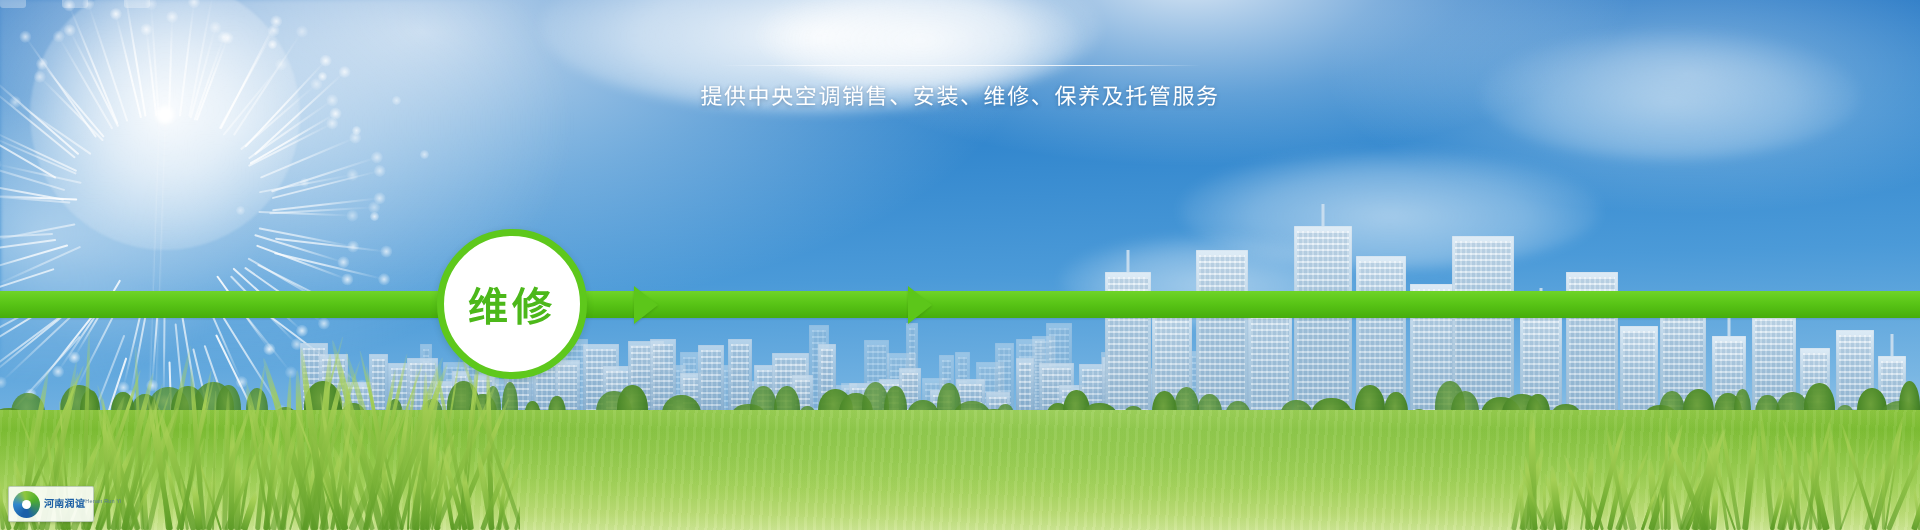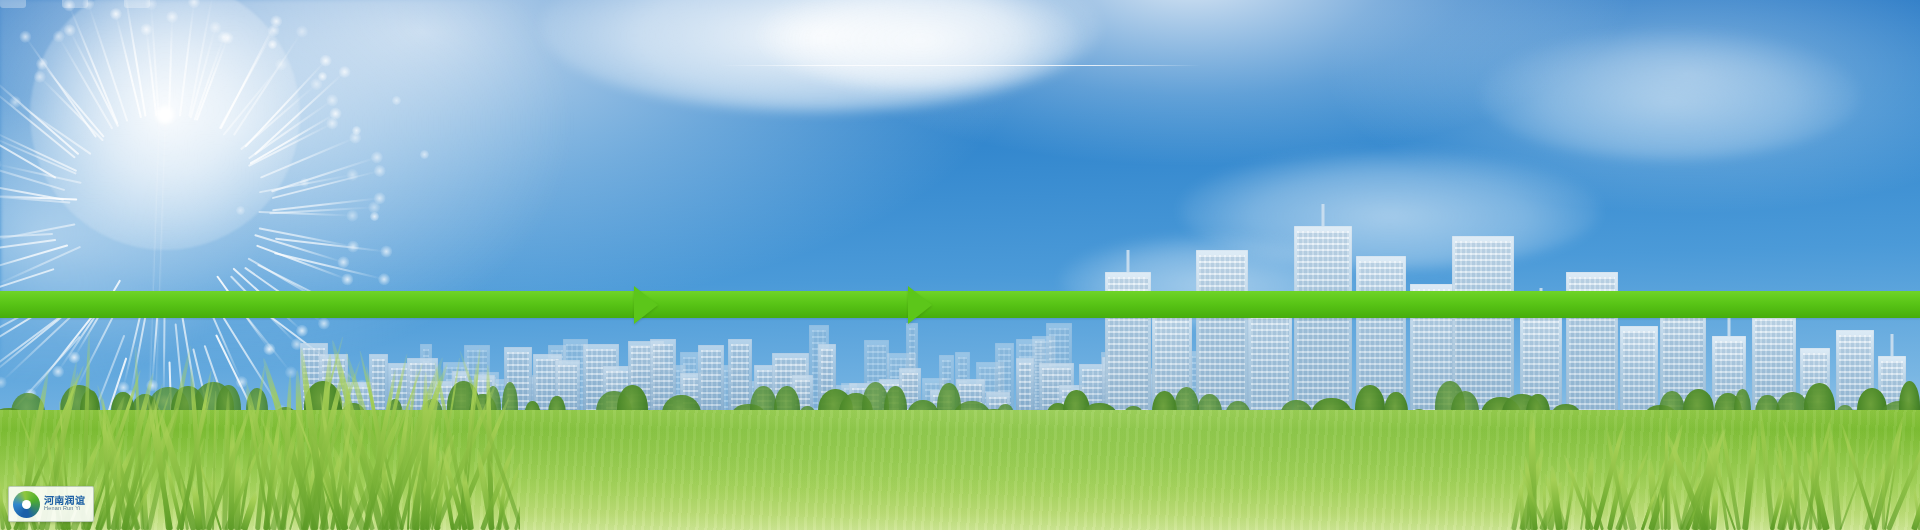--- a/index.html
+++ b/index.html
@@ -193,21 +193,21 @@
   .logo-mark {
     width:27px; height:27px; border-radius:50%; flex:0 0 27px;
     background:conic-gradient(from 200deg, #1a5fa8 0deg, #2f86cc 70deg, #8fc73e 150deg, #4faf2b 220deg, #1a5fa8 330deg);
     position:relative;
   }
   .logo-mark::after {
     content:""; position:absolute; left:50%; top:50%;
     width:9px; height:9px; margin:-4.5px 0 0 -4.5px;
     border-radius:50%; background:#ffffff;
   }
-  .logo-text { display:flex; flex-direction:column; justify-content:center; line-height:1.05; }
+  .logo-text { display:flex; justify-content:center; line-height:1.05; }
   .logo-cn {
     font-family:"DejaVu Sans","Liberation Sans",sans-serif;
     font-size:10px; font-weight:700; color:#1b5fa4; letter-spacing:.3px; white-space:nowrap;
   }
   .logo-en {
     font-family:"Liberation Sans",sans-serif;
     font-size:5.5px; color:#5a7a95; letter-spacing:.2px; white-space:nowrap;
   }
 
   
@@ -749,23 +749,27 @@
       <div class="blade" style="left: 43.5532px; height: 69.6019px; width: 3.1px; transform: rotate(-22.6deg); opacity: 0.65;"></div>
       <div class="blade" style="left: 123.857px; height: 103.545px; width: 3.5px; transform: rotate(-10.8deg); opacity: 0.67;"></div>
       <div class="blade" style="left: 384.493px; height: 108.45px; width: 2.3px; transform: rotate(8.9deg); opacity: 0.77;"></div>
     </div>
 
   <div class="band"></div>
 
   <div class="arrow" style="left:634px"></div>
   <div class="arrow" style="left:908px"></div>
 
+  <div class="badge" style="left:437px; top:229px">
+    <span class="badge-label">维修</span>
+  </div>
 
   <div class="headline">
     <div class="divider"></div>
+    <div class="sub-line sub-2">提供中央空调销售、安装、维修、保养及托管服务</div>
   </div>
 
   <div class="logo-box">
     <div class="logo-mark"></div>
     <div class="logo-text">
       <span class="logo-cn">河南润谊</span>
       <span class="logo-en">Henan Run Yi</span>
     </div>
   </div>
 

